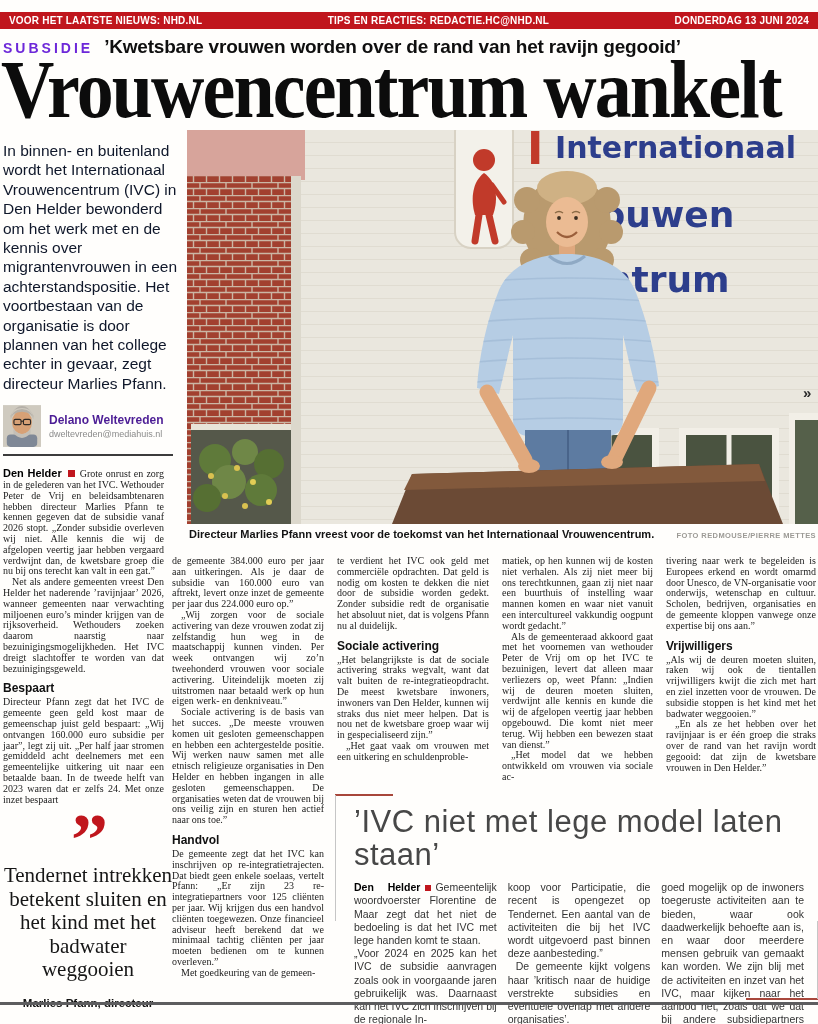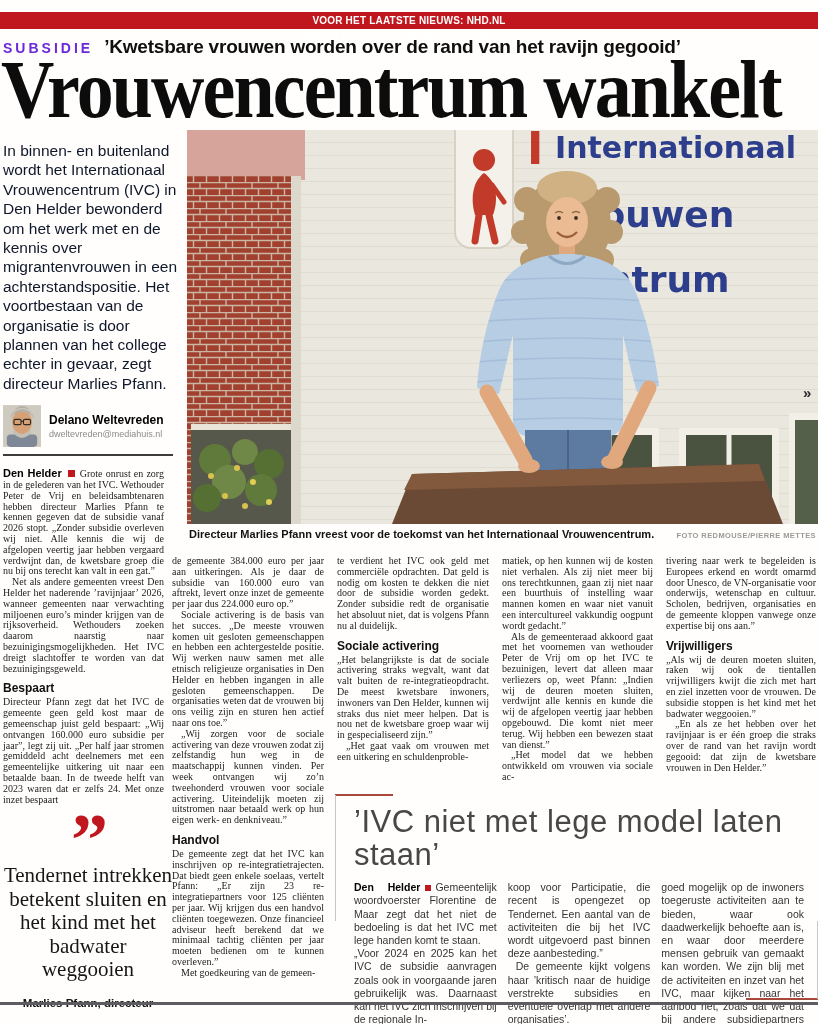--- a/index.html
+++ b/index.html
@@ -1,40 +1,40 @@
 <!DOCTYPE html>
 <html lang="nl"><head>
 <meta charset="utf-8">
 <style>
   html,body{margin:0;padding:0;background:#ffffff;}
   #page{position:relative;width:818px;height:1024px;background:#fffefc;overflow:hidden;
         font-family:"Liberation Sans",sans-serif;color:#1c1c1c;}
 
   
   .topbar{position:absolute;left:0;right:0;top:12px;height:17px;background:#c0161d;
-          display:flex;justify-content:space-between;align-items:center;padding:0 9px;box-sizing:border-box;flex-direction:column;}
+          display:flex;justify-content:space-between;align-items:center;padding:0 9px;box-sizing:border-box;}
   .topbar span{font:bold 10px/17px "Liberation Sans",sans-serif;color:#ffffff;letter-spacing:.2px;}
 
   
   .kicker{position:absolute;left:3px;top:36px;display:flex;align-items:baseline;gap:11px;white-space:nowrap;}
   .kicker .label{color:#6d28d9;font:bold 14px "Liberation Sans",sans-serif;letter-spacing:3px;}
   .kicker .quote{color:#0f0f0f;font:bold 19px "Liberation Sans",sans-serif;letter-spacing:-.2px;}
 
   
   .headline{position:absolute;left:1px;top:50px;width:818px;overflow:visible;}
   .headline span{display:inline-block;font:bold 82px/0.98 "Liberation Serif",serif;color:#0c0c0c;
                  letter-spacing:-2px;transform:scaleX(.9);transform-origin:0 50%;white-space:nowrap;}
 
   
   .rail{position:absolute;left:3px;top:141px;width:178px;}
   .intro{font:15.5px/19.4px "Liberation Sans",sans-serif;color:#0f172a;}
   .byline{margin-top:12px;width:170px;border-bottom:2px solid #3c3c3c;padding-bottom:7px;
           display:flex;gap:8px;align-items:center;}
   .byline .avatar{width:38px;height:42px;flex:0 0 auto;}
-  .byline .name{font:bold 12px "Liberation Sans",sans-serif;color:#000000;}
+  .byline .name{font:bold 12px "Liberation Sans",sans-serif;color:#4c1d95;}
   .byline .mail{font:9px "Liberation Sans",sans-serif;color:#8b8b8b;margin-top:2px;}
 
   
   .bodytext p{margin:0;font:10px/10.8px "Liberation Serif",serif;color:#1b1b1b;text-align:justify;}
   .bodytext p.pind{text-indent:9px;}
   .bodytext h3{margin:8px 0 3px;font:bold 12px/1 "Liberation Sans",sans-serif;color:#101010;}
   .loc{font:bold 11px "Liberation Sans",sans-serif;color:#000;}
   .sq{display:inline-block;width:7px;height:7px;background:#c0161d;margin:0 5px 0 6px;}
   .rail .bodytext{margin-top:11px;width:161px;}
 
@@ -236,22 +236,22 @@
 
   <div class="caption-row">
     <span class="caption">Directeur Marlies Pfann vreest voor de toekomst van het Internationaal Vrouwencentrum.</span>
     <span class="credit">FOTO REDMOUSE/PIERRE METTES</span>
   </div>
 
   <div class="continuation">»</div>
 
   <div class="bcol bodytext" id="col2">
     <p>de gemeente 384.000 euro per jaar aan uitkeringen. Als je daar de subsidie van 160.000 euro van aftrekt, levert onze inzet de gemeente per jaar dus 224.000 euro op.”</p>
+    <p class="pind">„Wij zorgen voor de sociale activering van deze vrouwen zodat zij zelfstandig hun weg in de maatschappij kunnen vinden. Per week ontvangen wij zo’n tweehonderd vrouwen voor sociale activering. Uiteindelijk moeten zij uitstromen naar betaald werk op hun eigen werk- en denkniveau.”</p>
     <p class="pind">Sociale activering is de basis van het succes. „De meeste vrouwen komen uit gesloten gemeenschappen en hebben een achtergestelde positie. Wij werken nauw samen met alle etnisch religieuze organisaties in Den Helder en hebben ingangen in alle gesloten gemeenschappen. De organisaties weten dat de vrouwen bij ons veilig zijn en sturen hen actief naar ons toe.”</p>
-    <p class="pind">„Wij zorgen voor de sociale activering van deze vrouwen zodat zij zelfstandig hun weg in de maatschappij kunnen vinden. Per week ontvangen wij zo’n tweehonderd vrouwen voor sociale activering. Uiteindelijk moeten zij uitstromen naar betaald werk op hun eigen werk- en denkniveau.”</p>
     <h3>Handvol</h3>
     <p>De gemeente zegt dat het IVC kan inschrijven op re-integratietrajecten. Dat biedt geen enkele soelaas, vertelt Pfann: „Er zijn 23 re-integratiepartners voor 125 cliënten per jaar. Wij krijgen dus een handvol cliënten toegewezen. Onze financieel adviseur heeft berekend dat we minimaal tachtig cliënten per jaar moeten bedienen om te kunnen overleven.”</p>
     <p class="pind">Met goedkeuring van de gemeen-</p>
   </div>
 
   <div class="bcol bodytext" id="col3">
     <p>te verdient het IVC ook geld met commerciële opdrachten. Dat geld is nodig om kosten te dekken die niet door de subsidie worden gedekt. Zonder subsidie redt de organisatie het absoluut niet, dat is volgens Pfann nu al duidelijk.</p>
     <h3>Sociale activering</h3>
     <p>„Het belangrijkste is dat de sociale activering straks wegvalt, want dat valt buiten de re-integratieopdracht. De meest kwetsbare inwoners, inwoners van Den Helder, kunnen wij straks dus niet meer helpen. Dat is nou net de kwetsbare groep waar wij in gespecialiseerd zijn.”</p>
     <p class="pind">„Het gaat vaak om vrouwen met een uitkering en schuldenproble-</p>

